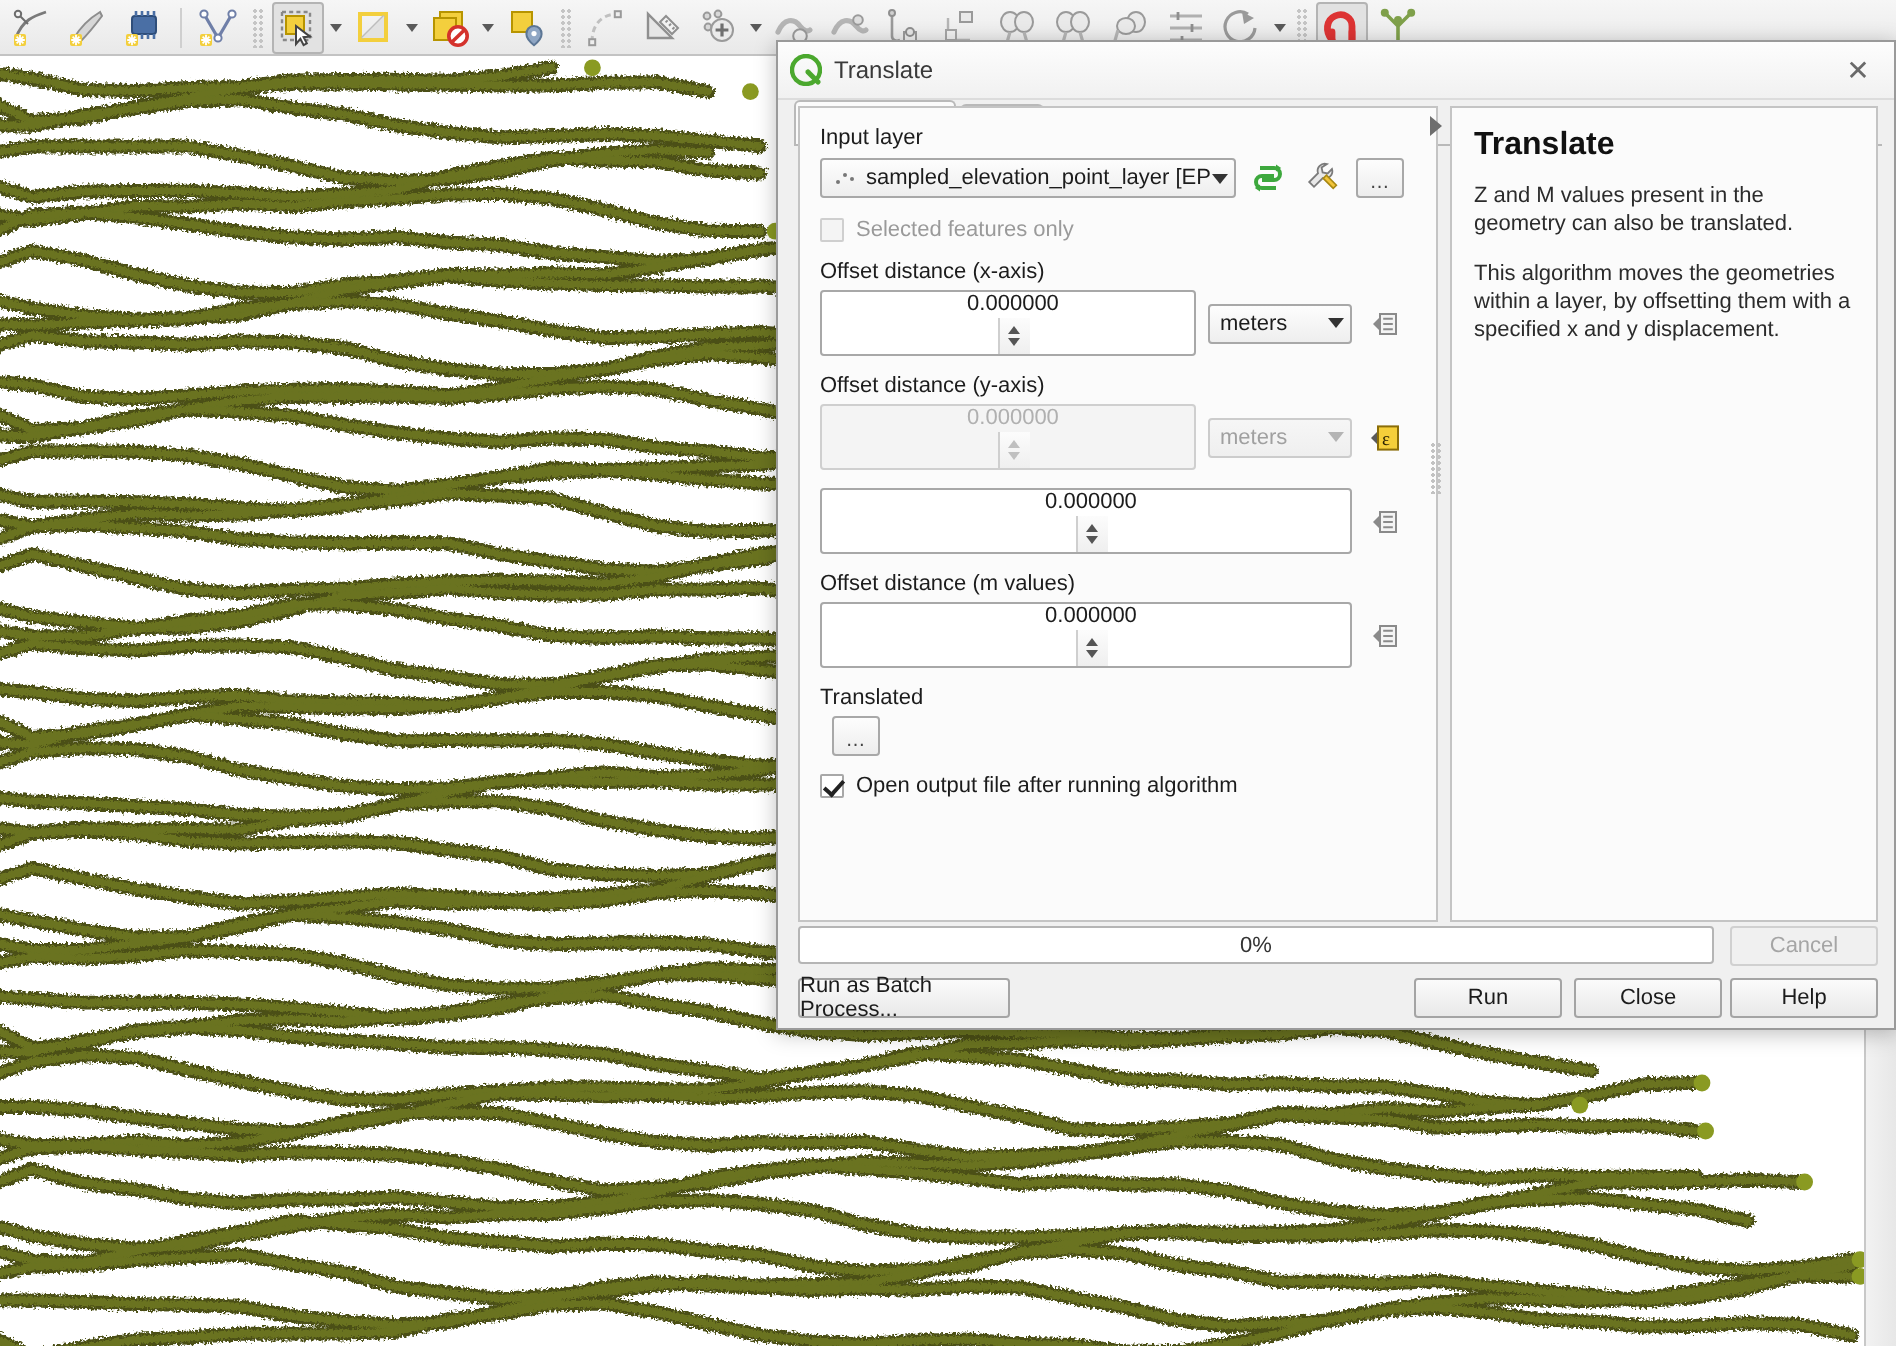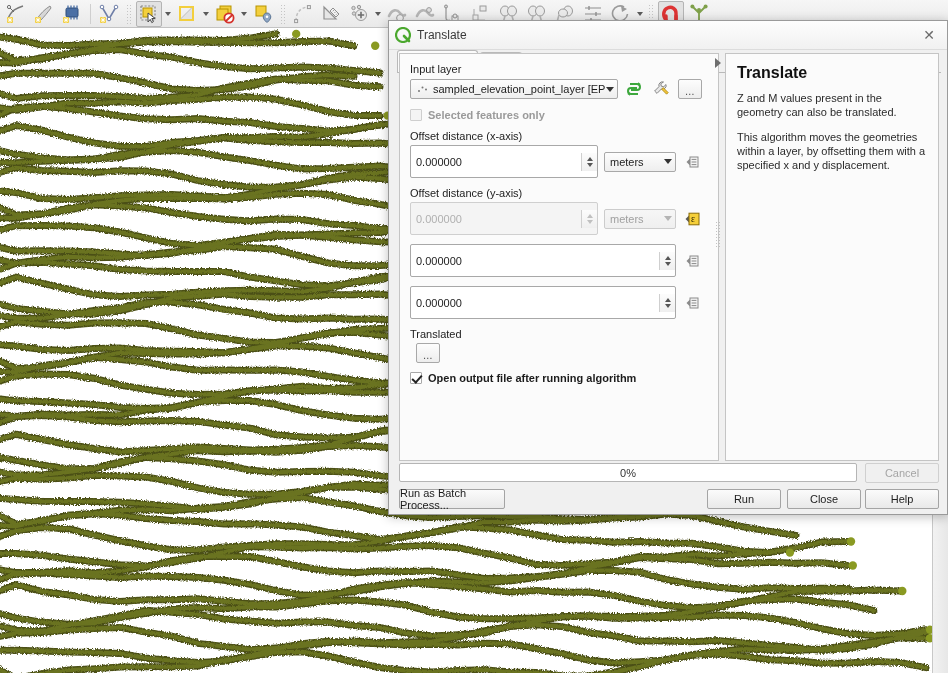--- a/index.html
+++ b/index.html
@@ -115,37 +115,37 @@
   .iconbtn{width:22px;height:22px;margin-left:5px;display:flex;
     align-items:center;justify-content:center;flex:0 0 auto;}
   .dotsbtn{
     width:24px;height:20px;margin-left:6px;flex:0 0 auto;
     background:linear-gradient(#fdfdfd,#ededed);
     border:1px solid #a8a8a8;border-radius:2px;
     display:flex;align-items:flex-end;justify-content:center;
     font-size:10px;color:#444;padding-bottom:1px;box-sizing:border-box;
     letter-spacing:.5px;
   }
-  .chkrow{display:flex;align-items:center;margin:0 0 9px 0;font-weight:bold;}
+  .chkrow{display:flex;align-items:center;margin:0 0 9px 0;}
   .chk{
     width:12px;height:12px;border:1px solid #a8a8a8;background:#fff;
     margin-right:6px;flex:0 0 auto;position:relative;border-radius:1px;
     box-sizing:border-box;
   }
   .chk.dim{border-color:#cfcfcf;background:#f4f4f4;}
   .chk.on:after{
     content:"";position:absolute;left:3px;top:0px;width:4px;height:8px;
     border:solid #222;border-width:0 2px 2px 0;transform:rotate(42deg);
   }
   .chklabel{font-size:11px;}
   .chklabel.dim{color:#9a9a9a;}
   .spin{
     height:33px;background:#ffffff;border:1px solid #a8a8a8;border-radius:2px;
     display:flex;align-items:center;box-sizing:border-box;
-    font-size:11px;padding-left:5px;color:#1c1c1c;
+    font-size:11px;padding-left:5px;color:#1c1c1c;flex-direction:column;
   }
   .spin.dim{background:#f4f4f4;border-color:#cfcfcf;color:#b0b0b0;}
   .spin .val{flex:1 1 auto;}
   .spin .arrows{
     width:15px;height:18px;border-left:1px solid #cfcfcf;
     display:flex;flex-direction:column;align-items:center;
     justify-content:center;flex:0 0 auto;
     background:linear-gradient(#fcfcfc,#efefef);
   }
   .spin .arrows i{display:block;width:0;height:0;
@@ -718,20 +718,21 @@
       </div>
       <span class="iconbtn">
         <svg width="18" height="18" viewBox="0 0 18 18">
           <path d="M3.5 9 L7 5.5 L7 12.5 Z" fill="#8a8a8a"></path>
           <rect x="7" y="4" width="8" height="10" fill="#f4f4f4" stroke="#8a8a8a"></rect>
           <path d="M8.6 6.4h4.8M8.6 9h4.8M8.6 11.6h4.8" stroke="#8a8a8a"></path>
         </svg>
       </span>
     </div>
 
+    <div class="fld-label">Offset distance (m values)</div>
     <div class="row">
       <div class="spin" style="width:266px;">
         <span class="val">0.000000</span>
         <span class="arrows">
             <i class="up"></i>
             <i class="dn"></i>
           </span>
       </div>
       <span class="iconbtn">
         <svg width="18" height="18" viewBox="0 0 18 18">

